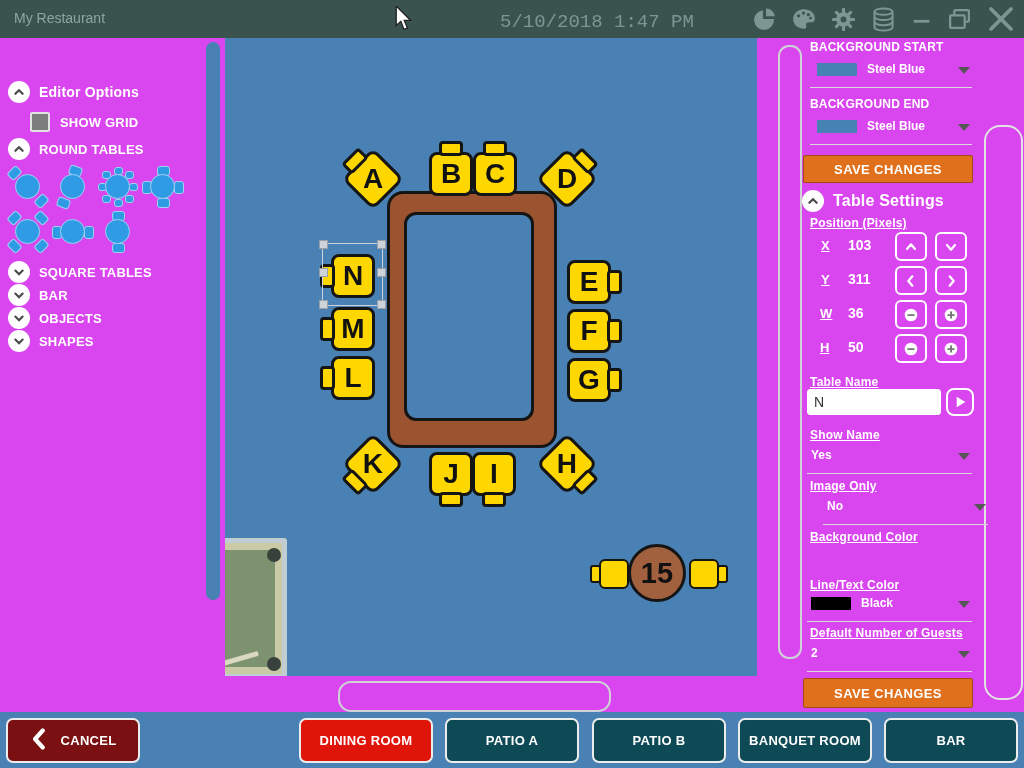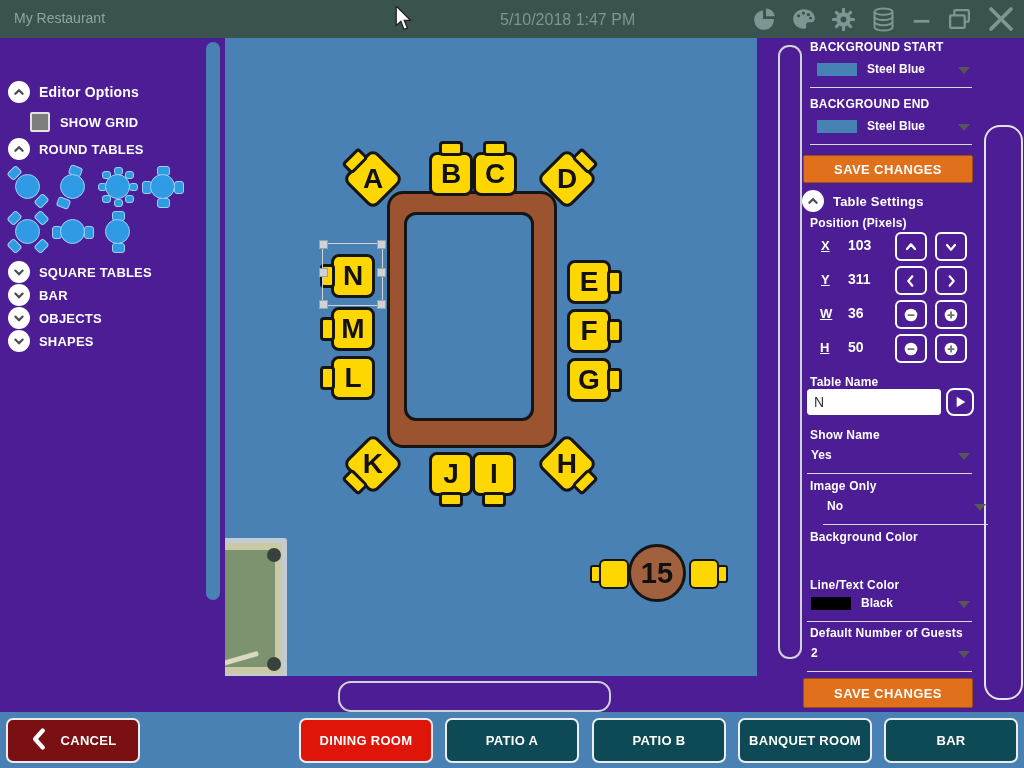--- a/index.html
+++ b/index.html
@@ -1,23 +1,23 @@
 <!DOCTYPE html>
 <html><head>
 <meta charset="utf-8">
 <style>
   html,body{margin:0;padding:0;}
   body{font-family:"Liberation Sans",sans-serif;-webkit-font-smoothing:antialiased;}
-  .stage{position:relative;width:1024px;height:768px;overflow:hidden;background:#4c1d95;}
+  .stage{position:relative;width:1024px;height:768px;overflow:hidden;background:#d946ef;}
   .abs{position:absolute;}
 
   
   .titlebar{left:0;top:0;width:1024px;height:38px;background:#3A534E;}
   .tb-title{left:14px;top:10px;font-size:14px;color:#8FA5A1;}
-  .tb-date{left:500px;top:11px;font-size:16px;color:#7E9693;}
+  .tb-date{left:500px;top:11px;font-size:19px;color:#7E9693;font-family:Liberation Mono, monospace;}
   .tb-icons{right:8px;top:0;height:38px;display:flex;align-items:center;gap:14px;color:#7E9693;}
   .tb-icons svg{display:block;}
 
   
   .side-head{display:flex;align-items:center;gap:9px;color:#fff;font-weight:bold;}
   .circ{width:22px;height:22px;background:#fff;border-radius:50%;display:flex;align-items:center;justify-content:center;flex:0 0 auto;}
   .circ svg{display:block;}
   .side-label{font-size:13px;letter-spacing:.2px;}
   .checkbox{width:16px;height:16px;border:2px solid #E2E2E2;border-radius:2px;background:#7d7d7d;}
   .rticon{position:absolute;width:36px;height:36px;}
@@ -50,21 +50,21 @@
   .pocket{position:absolute;width:14px;height:14px;border-radius:50%;background:#39413C;}
   .cue{position:absolute;left:22px;top:118px;width:38px;height:5px;background:#D9D9C2;transform:rotate(-16deg);border-radius:2px;}
 
   
   .h-thumb{left:338px;top:681px;width:269px;height:27px;border:2px solid #CFD3D6;border-radius:13px;}
   .v-thumb-mid{left:778px;top:45px;width:20px;height:610px;border:2px solid #CFD3D6;border-radius:11px;}
   .v-thumb-right{left:984px;top:125px;width:35px;height:571px;border:2.5px solid #E3E3E3;border-radius:16px;}
 
   
   .p-label{font-size:12px;font-weight:bold;color:#fff;letter-spacing:.2px;}
-  .p-label.u{}
+  .p-label.u{text-decoration:underline;}
   .dd{position:absolute;height:24px;}
   .dd .sep{position:absolute;left:0;right:0;bottom:-4px;height:1px;background:#D9D9D9;}
   .dd .arrow{position:absolute;right:2px;top:7px;width:0;height:0;border-left:6px solid transparent;border-right:6px solid transparent;border-top:7px solid #565656;}
   .swatch{position:absolute;width:40px;height:13px;top:3px;}
   .dd-val{position:absolute;font-size:12px;font-weight:bold;color:#fff;top:2px;}
   .orange-btn{background:#E0701C;border:1px solid #9C4F10;border-radius:2px;color:#fff;font-weight:bold;font-size:13px;
               display:flex;align-items:center;justify-content:center;letter-spacing:.4px;}
   .step-btn{position:absolute;width:32px;height:29px;border:2px solid #fff;border-radius:6px;box-sizing:border-box;display:flex;align-items:center;justify-content:center;background:transparent;}
   .pos-l{font-size:13px;font-weight:bold;color:#fff;text-decoration:underline;}
   .pos-v{font-size:14px;font-weight:bold;color:#fff;}
@@ -364,21 +364,21 @@
     <span class="sep"></span>
   </div>
   <div class="abs orange-btn" style="left:803px;top:155px;width:168px;height:26px;">SAVE CHANGES</div>
 
   <div class="abs side-head" style="left:802px;top:190px;">
     <span class="circ">
         <svg width="16" height="16" viewBox="0 0 22 22" fill="none" stroke="#4A4A4A" stroke-width="3" stroke-linecap="round">
           <polyline points="6,13.5 11,8.5 16,13.5"></polyline>
         </svg>
       </span>
-    <span class="side-label" style="font-size:13px;">Table Settings</span>
+    <span class="side-label" style="font-size:16px;">Table Settings</span>
   </div>
   <div class="abs p-label u" style="left:810px;top:216px;">Position (Pixels)</div>
 
   <span class="abs pos-l" style="left:821px;top:238px;">X</span>
   <span class="abs pos-v" style="left:848px;top:237px;">103</span>
   <button class="step-btn" style="left:895px;top:232px;">
       <svg width="20" height="18" viewBox="0 0 24 24" fill="none" stroke="#fff" stroke-width="3.4" stroke-linecap="round" stroke-linejoin="round">
         <polyline points="6,15 12,8 18,15"></polyline>
       </svg>
     </button>

